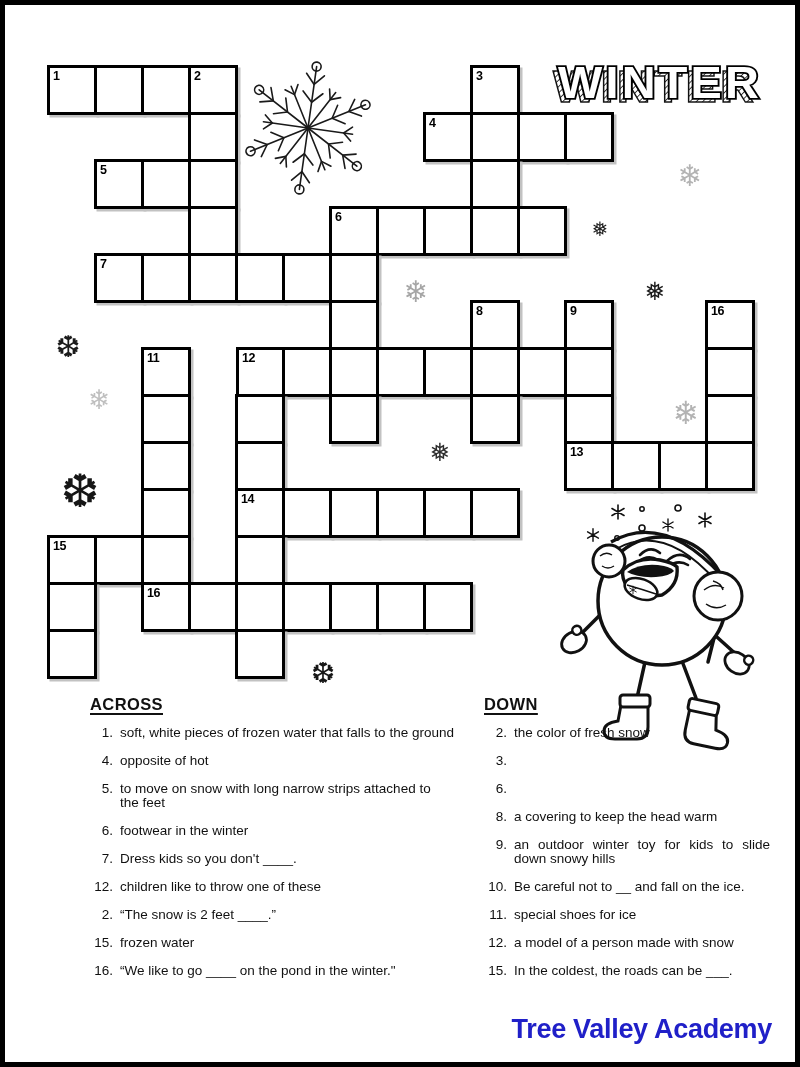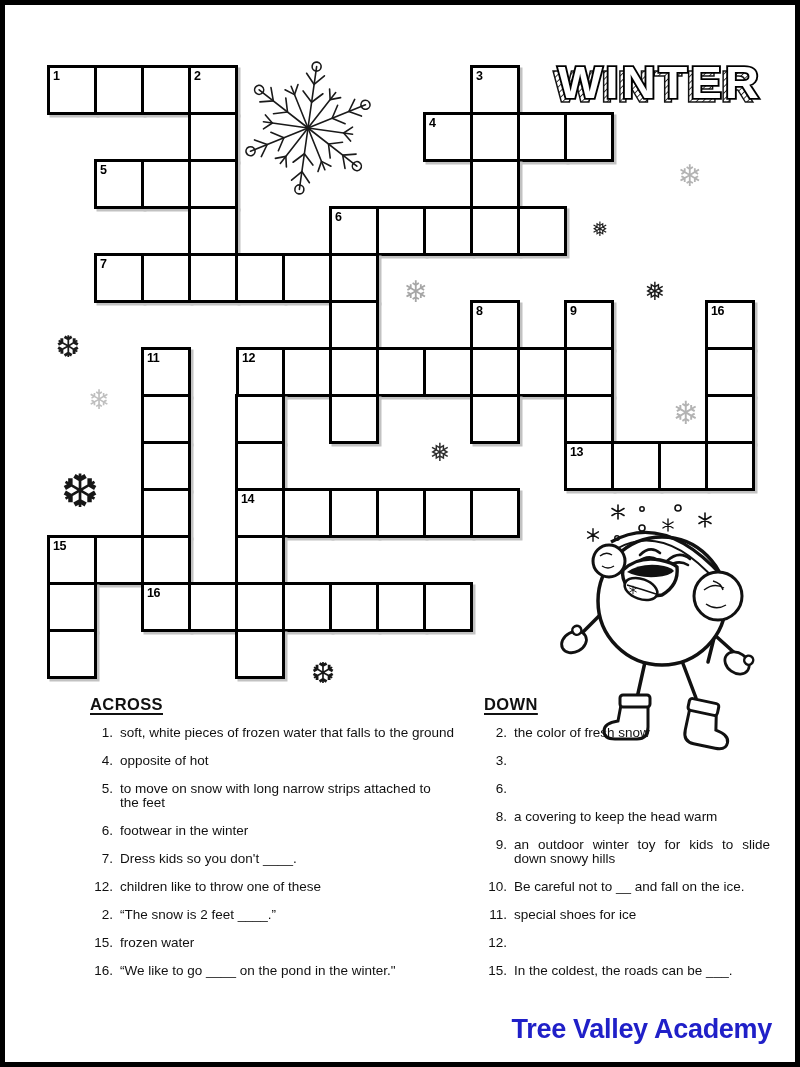--- a/index.html
+++ b/index.html
@@ -355,20 +355,21 @@
         <div class="clue">
           <span class="clue-num">10.</span>
           <span class="clue-text">Be careful not to __ and fall on the ice.</span>
         </div>
         <div class="clue">
           <span class="clue-num">11.</span>
           <span class="clue-text">special shoes for ice</span>
         </div>
         <div class="clue">
           <span class="clue-num">12.</span>
+          <span class="clue-text">a model of a person made with snow</span>
         </div>
         <div class="clue">
           <span class="clue-num">15.</span>
           <span class="clue-text">In the coldest, the roads can be ___.</span>
         </div>
       </div>
   </div>
 
   <div class="footer" style="color: rgb(32, 32, 200);">Tree Valley Academy</div>
 </div>

